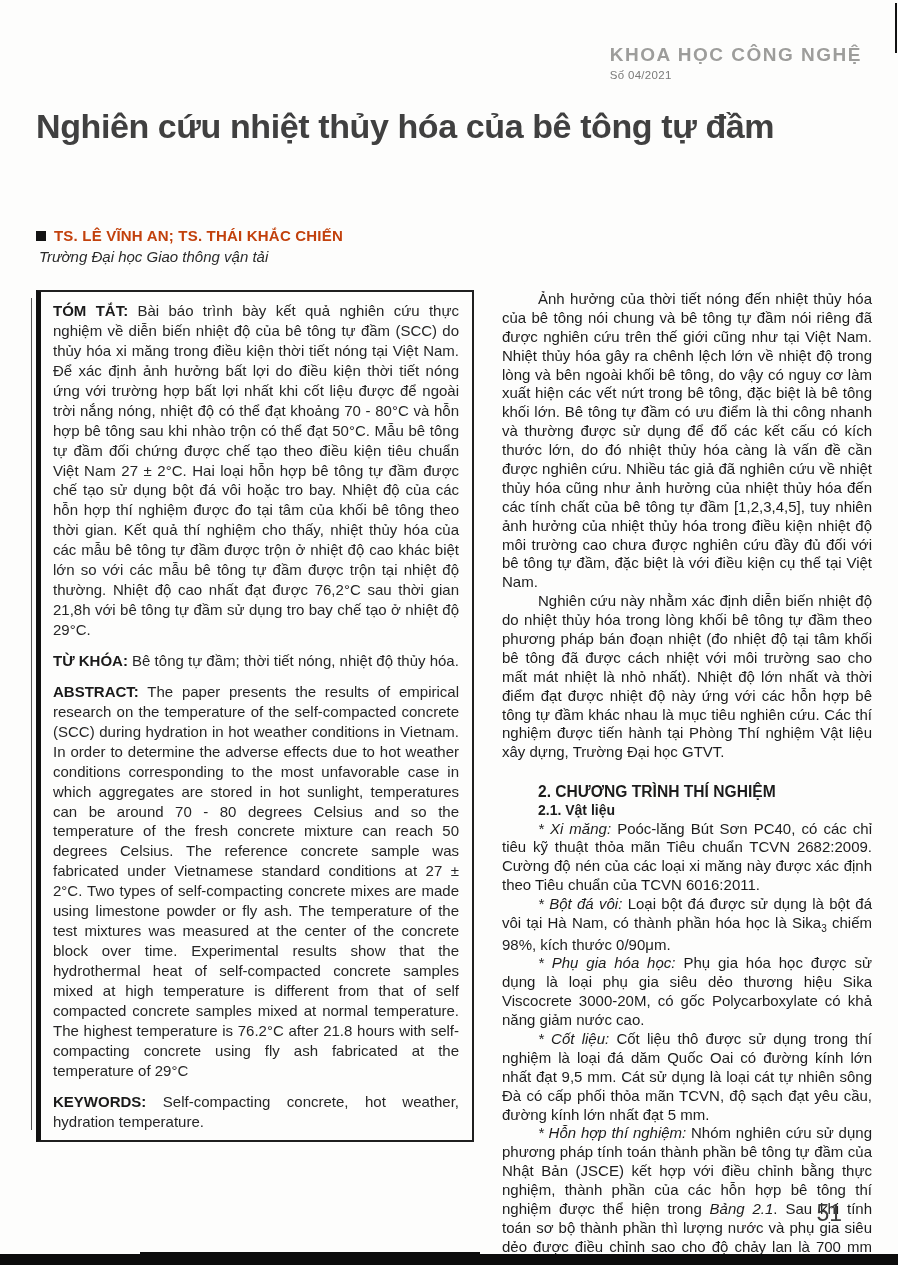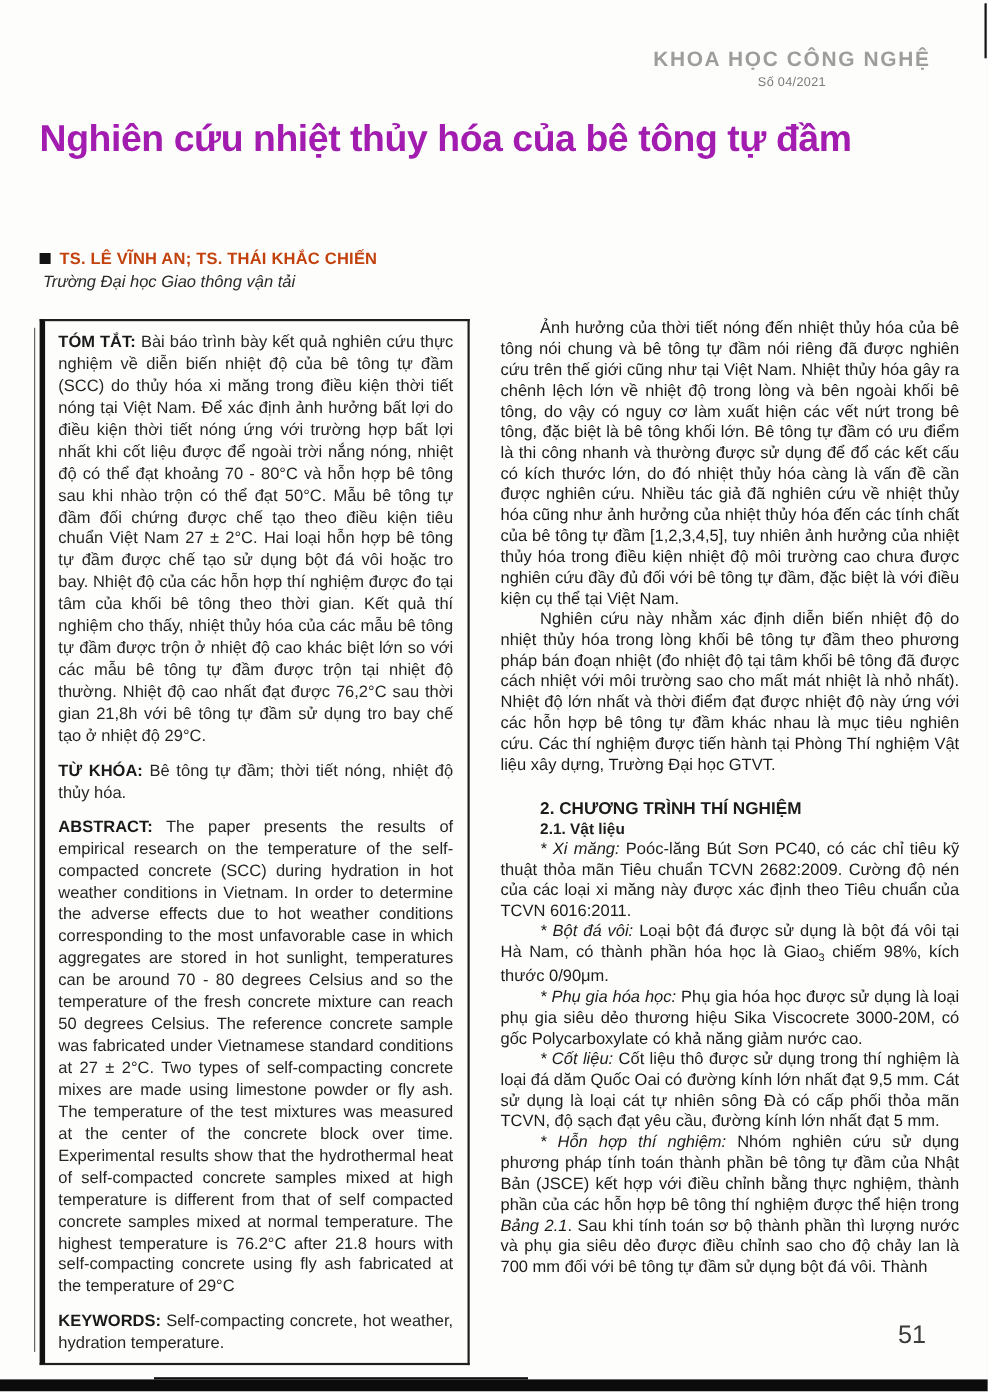--- a/index.html
+++ b/index.html
@@ -4,39 +4,39 @@
 <style>
   html,body { margin:0; padding:0; }
   body { background:#e8e8e6; }
   .page {
     position:relative; width:898px; height:1265px; margin:0 auto;
     background:#fdfdfc; color:#1d1d1d;
     font-family:"Liberation Sans", sans-serif; overflow:hidden;
   }
 
   
-  .masthead { position:absolute; top:44px; right:52px; text-align:center; }
+  .masthead { position:absolute; top:44px; right:36px; text-align:left; }
   .journal-name { font-size:19px; font-weight:bold; letter-spacing:1.5px; color:#9d9d9b; }
   .issue { font-size:11.5px; color:#7a7a78; margin-top:3px; letter-spacing:0.3px; }
   .corner-mark { position:absolute; top:3px; right:1px; width:2px; height:50px; background:#121212; }
 
   
   .title { position:absolute; left:36px; top:100px; margin:0; font-size:34px; line-height:53px;
-           font-weight:bold; letter-spacing:-0.4px; color:#a21caf; }
+           font-weight:bold; letter-spacing:-0.4px; color:#404040; }
   .title .t-line { display:block; }
   .byline { position:absolute; left:36px; top:227px; }
   .authors { font-size:15px; font-weight:bold; color:#c2410c; letter-spacing:0.2px; }
   .bullet { display:inline-block; width:10px; height:10px; background:#131313; margin-right:8px; }
   .affiliation { font-size:15px; font-style:italic; margin-top:4px; margin-left:3px; color:#2a2a2a; }
 
   
   .columns { position:absolute; top:290px; left:36px; right:26px; display:flex; gap:28px; align-items:flex-start; }
 
   .abstract-box {
-    flex:none; width:391px; box-sizing:border-box;
+    flex:none; width:438px; box-sizing:border-box;
     border:2px solid #1f1f1f; border-left:5px solid #111;
     padding:9px 13px 8px 12px;
     font-size:15px; line-height:1.33; text-align:justify; color:#262626;
     position:relative;
   }
   .abstract-box::before { content:""; position:absolute; left:-10px; top:6px; bottom:10px; width:1px; background:#555; }
   .box-p { margin:0 0 11px 0; }
   .box-p:last-child { margin-bottom:0; }
   .lbl { font-weight:bold; color:#1a1a1a; }
 
@@ -85,21 +85,21 @@
 
     <div class="main-col">
       <p class="body-p">Ảnh hưởng của thời tiết nóng đến nhiệt thủy hóa của bê tông nói chung và bê tông tự đầm nói riêng đã được nghiên cứu trên thế giới cũng như tại Việt Nam. Nhiệt thủy hóa gây ra chênh lệch lớn về nhiệt độ trong lòng và bên ngoài khối bê tông, do vậy có nguy cơ làm xuất hiện các vết nứt trong bê tông, đặc biệt là bê tông khối lớn. Bê tông tự đầm có ưu điểm là thi công nhanh và thường được sử dụng để đổ các kết cấu có kích thước lớn, do đó nhiệt thủy hóa càng là vấn đề cần được nghiên cứu. Nhiều tác giả đã nghiên cứu về nhiệt thủy hóa cũng như ảnh hưởng của nhiệt thủy hóa đến các tính chất của bê tông tự đầm [1,2,3,4,5], tuy nhiên ảnh hưởng của nhiệt thủy hóa trong điều kiện nhiệt độ môi trường cao chưa được nghiên cứu đầy đủ đối với bê tông tự đầm, đặc biệt là với điều kiện cụ thể tại Việt Nam.</p>
       <p class="body-p">Nghiên cứu này nhằm xác định diễn biến nhiệt độ do nhiệt thủy hóa trong lòng khối bê tông tự đầm theo phương pháp bán đoạn nhiệt (đo nhiệt độ tại tâm khối bê tông đã được cách nhiệt với môi trường sao cho mất mát nhiệt là nhỏ nhất). Nhiệt độ lớn nhất và thời điểm đạt được nhiệt độ này ứng với các hỗn hợp bê tông tự đầm khác nhau là mục tiêu nghiên cứu. Các thí nghiệm được tiến hành tại Phòng Thí nghiệm Vật liệu xây dựng, Trường Đại học GTVT.</p>
 
       <h2 class="sec-h spaced">2. CHƯƠNG TRÌNH THÍ NGHIỆM</h2>
       <h3 class="sub-h">2.1. Vật liệu</h3>
 
       <p class="mat-p"><span class="lead">* Xi măng:</span> <span>Poóc-lăng Bút Sơn PC40, có các chỉ tiêu kỹ thuật thỏa mãn Tiêu chuẩn TCVN 2682:2009. Cường độ nén của các loại xi măng này được xác định theo Tiêu chuẩn của TCVN 6016:2011.</span></p>
 
-      <p class="mat-p"><span class="lead">* Bột đá vôi:</span> <span>Loại bột đá được sử dụng là bột đá vôi tại Hà Nam, có thành phần hóa học là Giao</span><sub>3</sub><span> chiếm 98%, kích thước 0/90μm.</span></p>
+      <p class="mat-p"><span class="lead">* Bột đá vôi:</span> <span>Loại bột đá được sử dụng là bột đá vôi tại Hà Nam, có thành phần hóa học là Sika</span><sub>3</sub><span> chiếm 98%, kích thước 0/90μm.</span></p>
 
       <p class="mat-p"><span class="lead">* Phụ gia hóa học:</span> <span>Phụ gia hóa học được sử dụng là loại phụ gia siêu dẻo thương hiệu Sika Viscocrete 3000-20M, có gốc Polycarboxylate có khả năng giảm nước cao.</span></p>
 
       <p class="mat-p"><span class="lead">* Cốt liệu:</span> <span>Cốt liệu thô được sử dụng trong thí nghiệm là loại đá dăm Quốc Oai có đường kính lớn nhất đạt 9,5 mm. Cát sử dụng là loại cát tự nhiên sông Đà có cấp phối thỏa mãn TCVN, độ sạch đạt yêu cầu, đường kính lớn nhất đạt 5 mm.</span></p>
 
       <p class="mat-p"><span class="lead">* Hỗn hợp thí nghiệm:</span> <span>Nhóm nghiên cứu sử dụng phương pháp tính toán thành phần bê tông tự đầm của Nhật Bản (JSCE) kết hợp với điều chỉnh bằng thực nghiệm, thành phần của các hỗn hợp bê tông thí nghiệm được thể hiện trong</span> <span class="it">Bảng 2.1</span><span>. Sau khi tính toán sơ bộ thành phần thì lượng nước và phụ gia siêu dẻo được điều chỉnh sao cho độ chảy lan là 700 mm đối với bê tông tự đầm sử dụng bột đá vôi. Thành</span></p>
     </div>
 
   </div>
 

